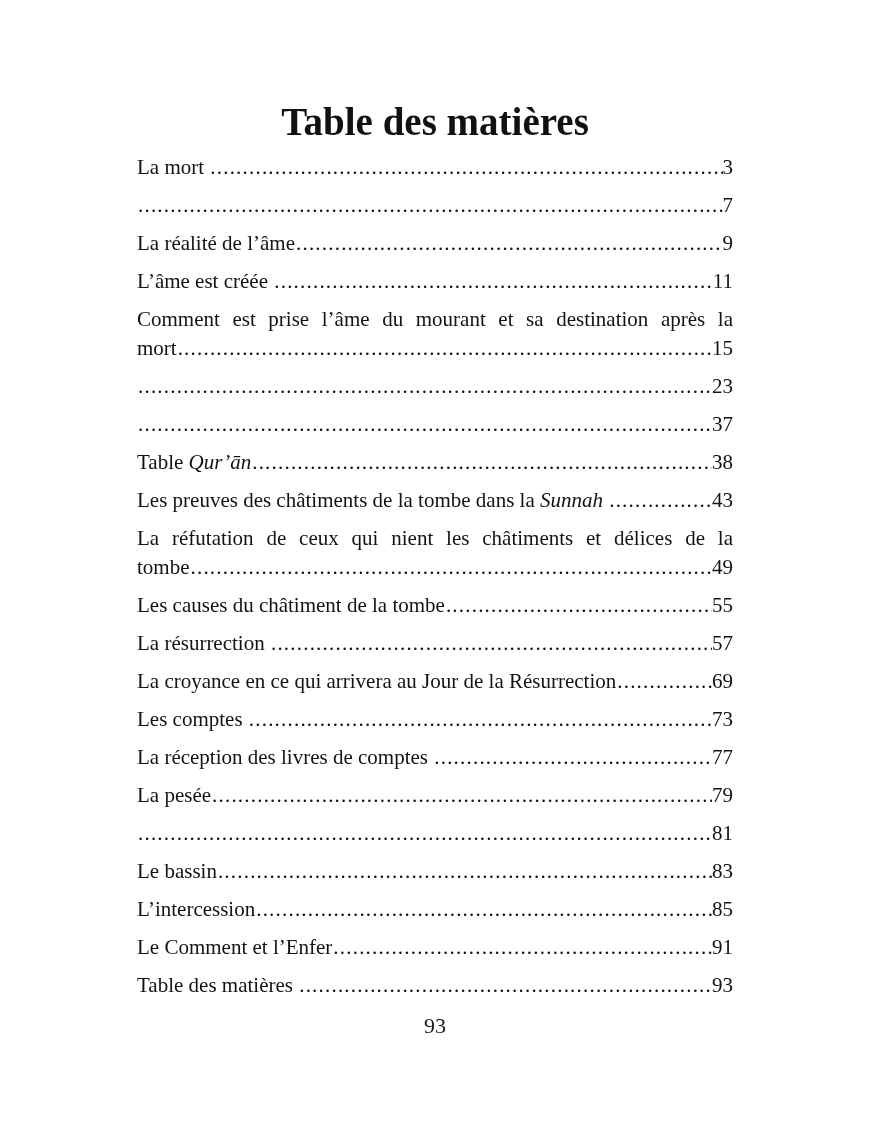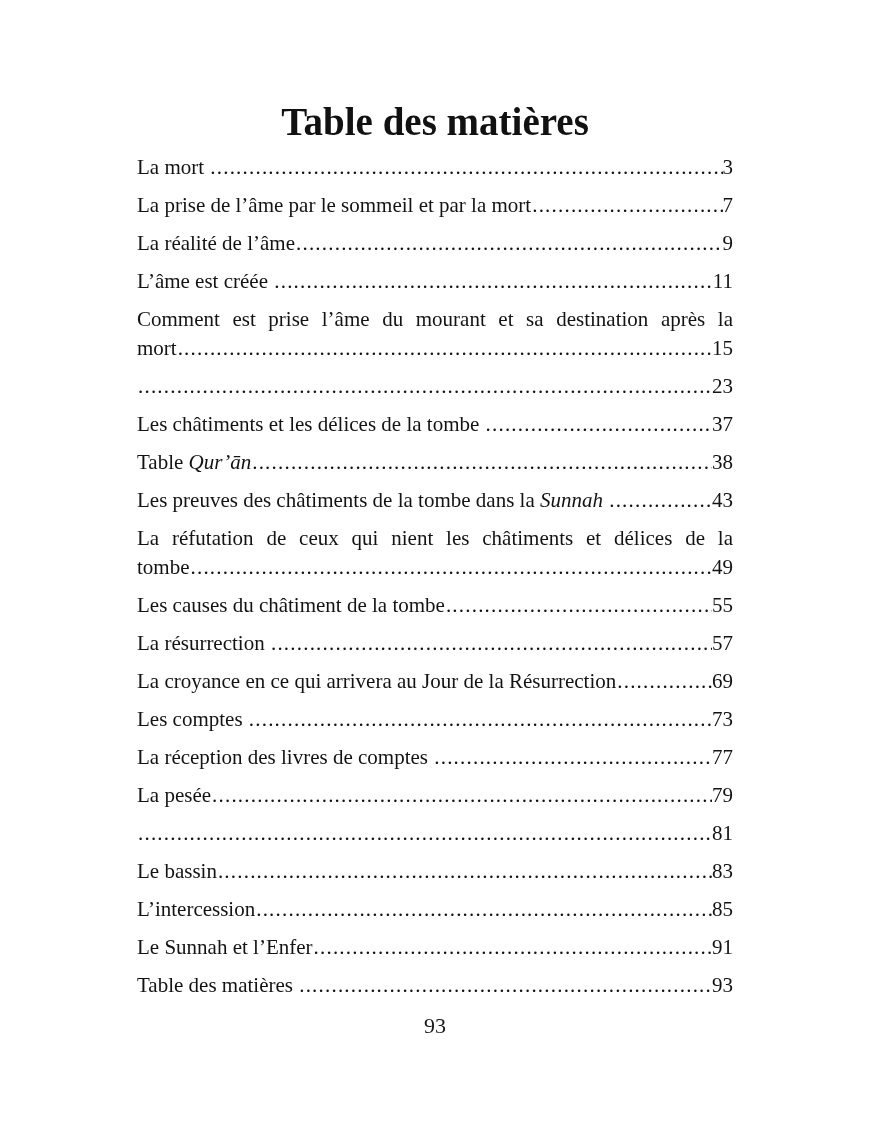--- a/index.html
+++ b/index.html
@@ -79,21 +79,20 @@
   <div class="toc">
       <div class="entry">
         <div class="line last">
           <span class="entry-text"><span>La mort </span></span>
           <span class="dots">................................................................................................................................................................</span>
           <span class="pg">3</span>
         </div>
       </div>
       <div class="entry">
         <div class="line last">
-          <span class="entry-text"><span>La prise de l’âme par le sommeil et par la mort</span></span>
           <span class="dots">................................................................................................................................................................</span>
           <span class="pg">7</span>
         </div>
       </div>
       <div class="entry">
         <div class="line last">
           <span class="entry-text"><span>La réalité de l’âme</span></span>
           <span class="dots">................................................................................................................................................................</span>
           <span class="pg">9</span>
         </div>
@@ -114,21 +113,20 @@
         </div>
       </div>
       <div class="entry">
         <div class="line last">
           <span class="dots">................................................................................................................................................................</span>
           <span class="pg">23</span>
         </div>
       </div>
       <div class="entry">
         <div class="line last">
-          <span class="entry-text"><span>Les châtiments et les délices de la tombe </span></span>
           <span class="dots">................................................................................................................................................................</span>
           <span class="pg">37</span>
         </div>
       </div>
       <div class="entry">
         <div class="line last">
           <span class="entry-text"><span>Table </span><span class="it">Qur’ān</span></span>
           <span class="dots">................................................................................................................................................................</span>
           <span class="pg">38</span>
         </div>
@@ -205,21 +203,21 @@
       </div>
       <div class="entry">
         <div class="line last">
           <span class="entry-text"><span>L’intercession</span></span>
           <span class="dots">................................................................................................................................................................</span>
           <span class="pg">85</span>
         </div>
       </div>
       <div class="entry">
         <div class="line last">
-          <span class="entry-text"><span>Le Sunnah et l’Enfer</span></span>
+          <span class="entry-text"><span>Le Comment et l’Enfer</span></span>
           <span class="dots">................................................................................................................................................................</span>
           <span class="pg">91</span>
         </div>
       </div>
       <div class="entry">
         <div class="line last">
           <span class="entry-text"><span>Table des matières </span></span>
           <span class="dots">................................................................................................................................................................</span>
           <span class="pg">93</span>
         </div>

